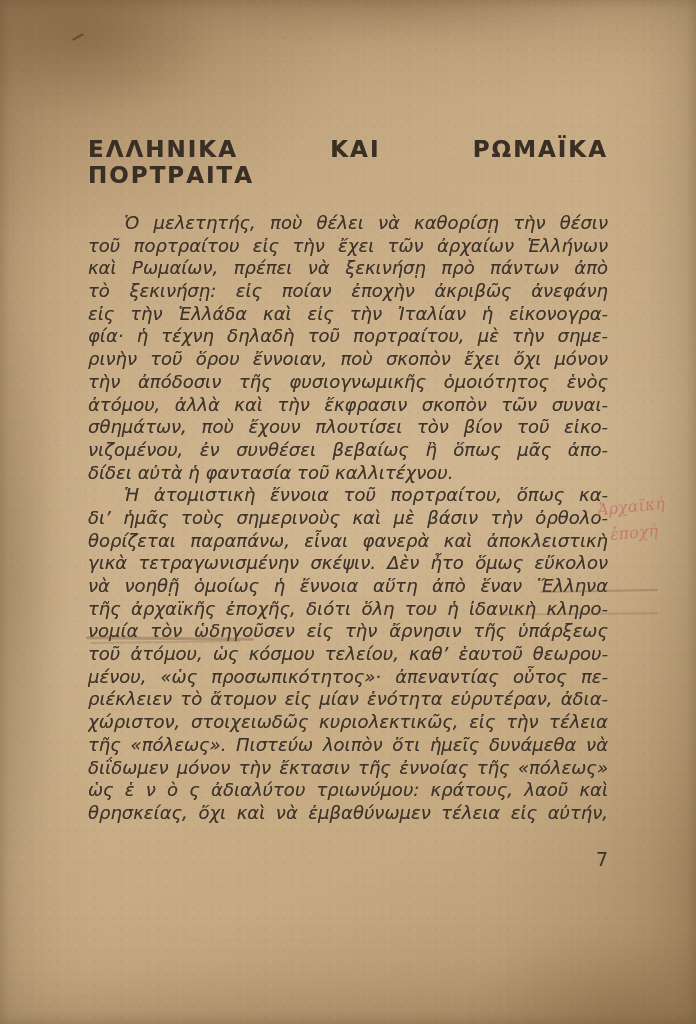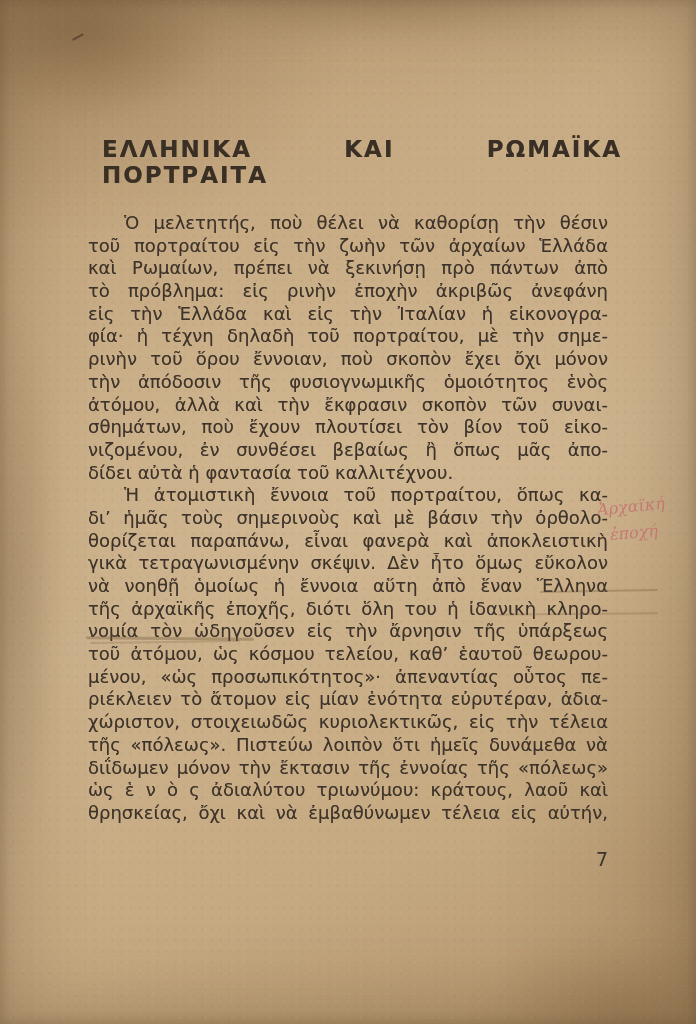--- a/index.html
+++ b/index.html
@@ -51,34 +51,33 @@
   }
 
   .title {
     position: absolute;
     left: 88px; top: 136px; width: 520px;
     font-size: 23px; font-weight: bold;
     letter-spacing: 2px;
     text-align: justify; text-align-last: justify;
     color: #392f25;
     text-shadow: 0 0 0.6px rgba(57,47,37,0.55);
-    margin-left: 14px;
   }
 
   .text-block {
     position: absolute;
     left: 88px; top: 212px; width: 520px;
     font-size: 18px;
     color: #3d332a;
     text-shadow: 0 0 0.4px rgba(61,51,42,0.4);
   }
   .line {
     height: 22.7px; line-height: 22.7px;
     text-align: justify; text-align-last: justify;
-    overflow: hidden; white-space: normal;
+    overflow: hidden; white-space: normal; font-style: italic;
   }
   .line.indent { text-indent: 36px; }
   .line.end { text-align-last: left; }
 
   .page-num {
     position: absolute; left: 570px; top: 848px; width: 38px;
     text-align: right; font-size: 19px; color: #3d332a;
   }
 
   .margin-note {
@@ -114,23 +113,23 @@
   <div class="stain stain-br"></div>
   <div class="stain stain-left"></div>
   <div class="corner-mark"></div>
 
   <div class="title">ΕΛΛΗΝΙΚΑ ΚΑΙ ΡΩΜΑΪΚΑ ΠΟΡΤΡΑΙΤΑ</div>
 
   <div class="text-block">
 
     <div>
       <div class="line indent">Ὁ μελετητής, ποὺ θέλει νὰ καθορίσῃ τὴν θέσιν</div>
-      <div class="line">τοῦ πορτραίτου εἰς τὴν ζωὴν τῶν ἀρχαίων Ἑλλάδα</div>
+      <div class="line">τοῦ πορτραίτου εἰς τὴν ἔχει τῶν ἀρχαίων Ἑλλήνων</div>
       <div class="line">καὶ Ρωμαίων, πρέπει νὰ ξεκινήσῃ πρὸ πάντων ἀπὸ</div>
-      <div class="line">τὸ πρόβλημα: εἰς ρινὴν ἐποχὴν ἀκριβῶς ἀνεφάνη</div>
+      <div class="line">τὸ ξεκινήσῃ: εἰς ποίαν ἐποχὴν ἀκριβῶς ἀνεφάνη</div>
       <div class="line">εἰς τὴν Ἑλλάδα καὶ εἰς τὴν Ἰταλίαν ἡ εἰκονογρα-</div>
       <div class="line">φία· ἡ τέχνη δηλαδὴ τοῦ πορτραίτου, μὲ τὴν σημε-</div>
       <div class="line">ρινὴν τοῦ ὅρου ἔννοιαν, ποὺ σκοπὸν ἔχει ὄχι μόνον</div>
       <div class="line">τὴν ἀπόδοσιν τῆς φυσιογνωμικῆς ὁμοιότητος ἑνὸς</div>
       <div class="line">ἀτόμου, ἀλλὰ καὶ τὴν ἔκφρασιν σκοπὸν τῶν συναι-</div>
       <div class="line">σθημάτων, ποὺ ἔχουν πλουτίσει τὸν βίον τοῦ εἰκο-</div>
       <div class="line">νιζομένου, ἐν συνθέσει βεβαίως ἢ ὅπως μᾶς ἀπο-</div>
       <div class="line end">δίδει αὐτὰ ἡ φαντασία τοῦ καλλιτέχνου.</div>
     </div>
 

